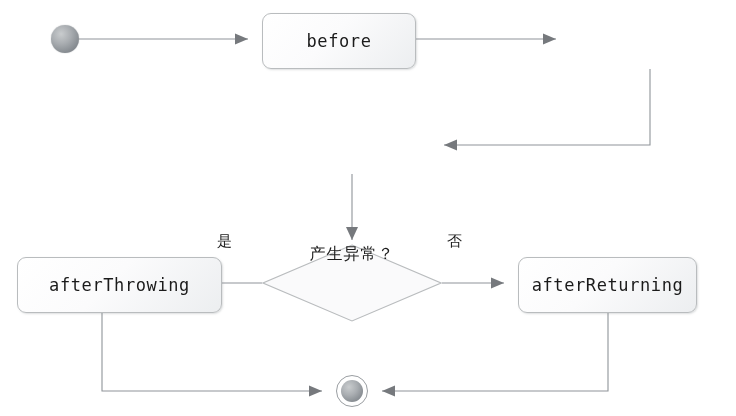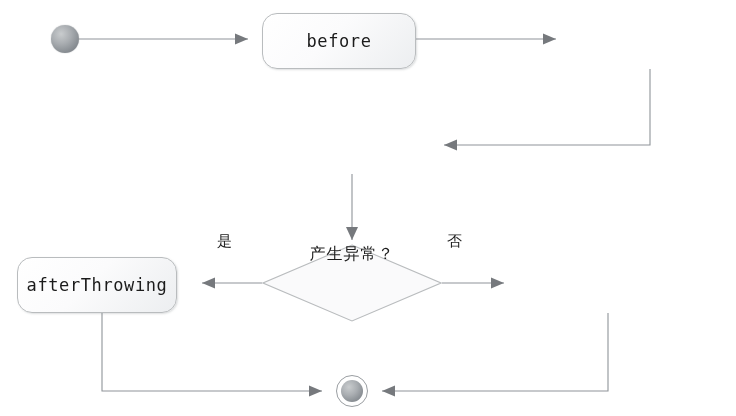--- a/index.html
+++ b/index.html
@@ -22,21 +22,21 @@
     position: absolute;
     left: 0;
     top: 0;
     width: 736px;
     height: 416px;
   }
   .node-box {
     position: absolute;
     box-sizing: border-box;
     border: 1px solid #b9bcbe;
-    border-radius: 15px;
+    border-radius: 9px;
     background: linear-gradient(135deg, #ffffff 0%, #fbfbfc 45%, #eceef0 100%);
     box-shadow: 1px 1px 2px rgba(140,145,150,0.30);
     display: flex;
     align-items: center;
     justify-content: center;
     color: #1b1b1b;
     font-family: "DejaVu Sans Mono", "Liberation Mono", monospace;
     font-size: 17px;
     letter-spacing: 0.6px;
     white-space: nowrap;
@@ -145,24 +145,27 @@
 
 
 
   <div class="diamond-shape" style="left:262px; top:244px; width:180px; height:78px;">
     <svg width="180" height="78" viewBox="0 0 180 78" xmlns="http://www.w3.org/2000/svg">
       <polygon points="90,1 179,39 90,77 1,39" fill="#fafafb" stroke="#b9bcbe" stroke-width="1.1"></polygon>
     </svg>
     <span class="diamond-text">产生异常？</span>
   </div>
 
-  <div class="node-box" style="left:17px; top:257px; width:160px; height:56px;">
+  <div class="node-box" style="left:17px; top:257px; width:205px; height:56px;">
     <span>afterThrowing</span>
   </div>
 
+  <div class="node-box" style="left:518px; top:257px; width:179px; height:56px;">
+    <span>afterReturning</span>
+  </div>
 
   <div class="end-node-ring" style="left:336px; top:375px;">
     <div class="end-node-core" style="left:4px; top:4px;"></div>
   </div>
 
   <div class="edge-label" style="left:217px; top:232px;">是</div>
   <div class="edge-label" style="left:447px; top:232px;">否</div>
 
 </div>
 

